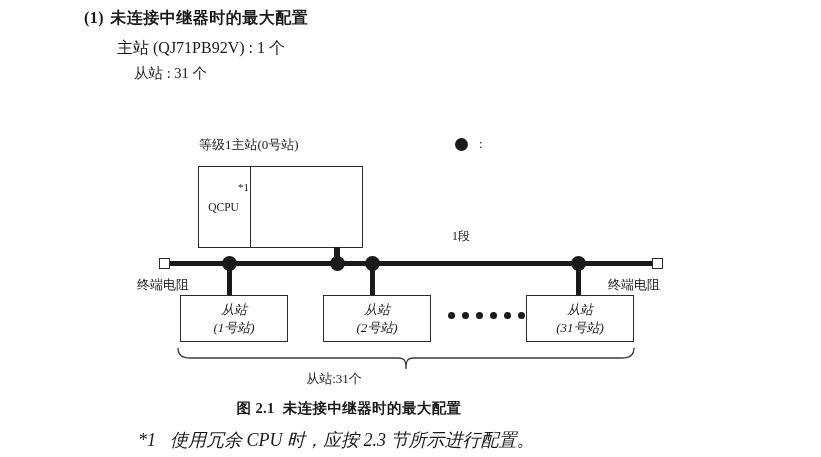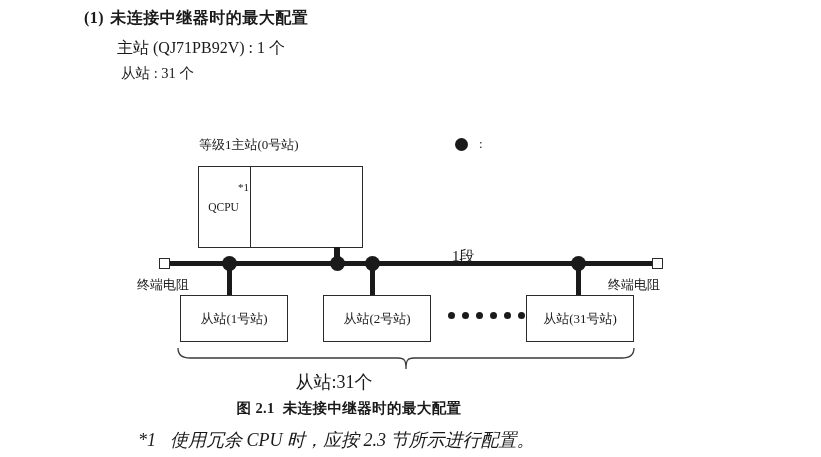--- a/index.html
+++ b/index.html
@@ -26,21 +26,21 @@
     white-space: nowrap;
   }
   #heading-index { margin-right: 6px; }
 
   #spec-master {
     left: 117px; top: 38px;
     font-size: 16px;
     white-space: nowrap;
   }
   #spec-slave {
-    left: 121px; top: 64px;
+    left: 134px; top: 64px;
     font-size: 14.5px;
     white-space: nowrap;
   }
 
   
   #legend {
     left: 455px; top: 136px;
     display: flex;
     align-items: center;
     white-space: nowrap;
@@ -110,22 +110,22 @@
     background: #1a1a1a;
   }
 
   
   #bus-line {
     left: 163px; top: 261px;
     width: 492px; height: 5px;
     background: #1a1a1a;
   }
   #seg-label {
-    left: 452px; top: 247px;
-    font-size: 15px;
+    left: 452px; top: 228px;
+    font-size: 12px;
     white-space: nowrap;
   }
 
   
   .terminator {
     width: 11px; height: 11px;
     border: 1.6px solid #2b2b2b;
     background: #ffffff;
     box-sizing: border-box;
   }
@@ -165,25 +165,26 @@
   #drop-s31 { left: 576px; }
 
   
   .slave-box {
     width: 108px; height: 47px;
     border: 1.4px solid #2b2b2b;
     box-sizing: border-box;
     background: #fff;
     top: 295px;
     display: flex;
-    flex-direction: row;
+    flex-direction: column;
     align-items: center;
     justify-content: center;
     font-size: 13px;
     line-height: 1.32;
+    font-style: italic;
   }
   #slave-box-1  { left: 180px; }
   #slave-box-2  { left: 323px; }
   #slave-box-31 { left: 526px; }
 
   
   #ellipsis {
     left: 448px; top: 312px;
     display: flex;
     gap: 7px;
@@ -198,21 +199,21 @@
   
   #brace-wrap {
     left: 176px; top: 348px;
     width: 460px; height: 22px;
   }
   #brace-wrap svg { display: block; }
   #total-label {
     left: 0; top: 370px;
     width: 653px;
     text-align: center;
-    font-size: 18px;
+    font-size: 13px;
   }
   #total-label span { margin-left: 15px; }
 
   
   #figure-caption {
     left: 0; top: 399px;
     width: 698px;
     text-align: center;
     font-size: 14.5px;
     font-weight: bold;

